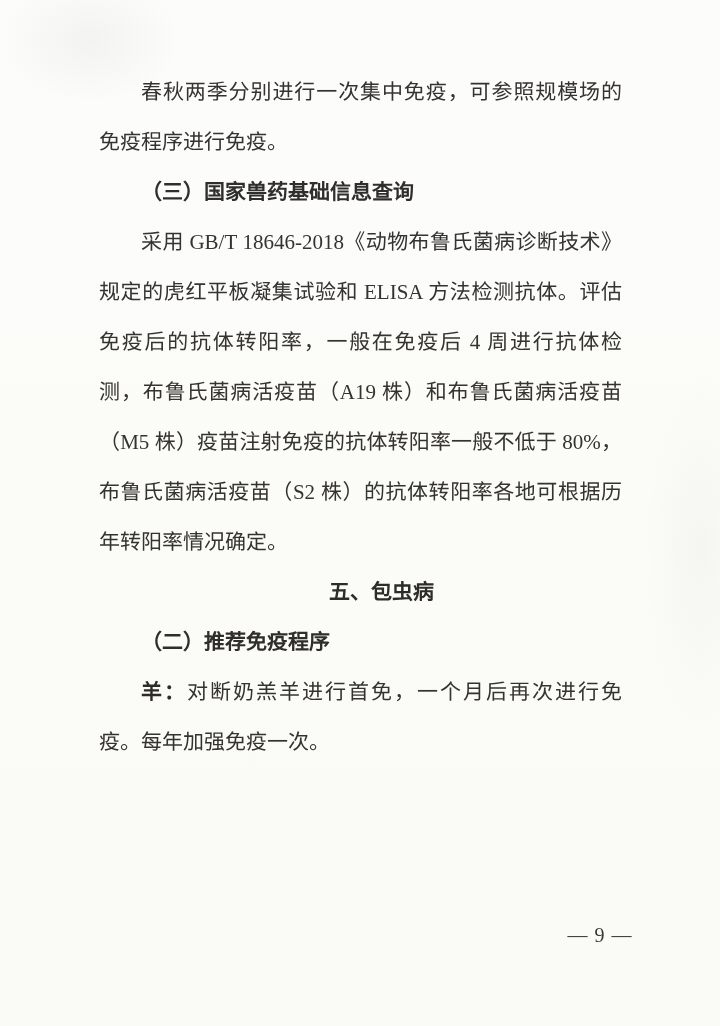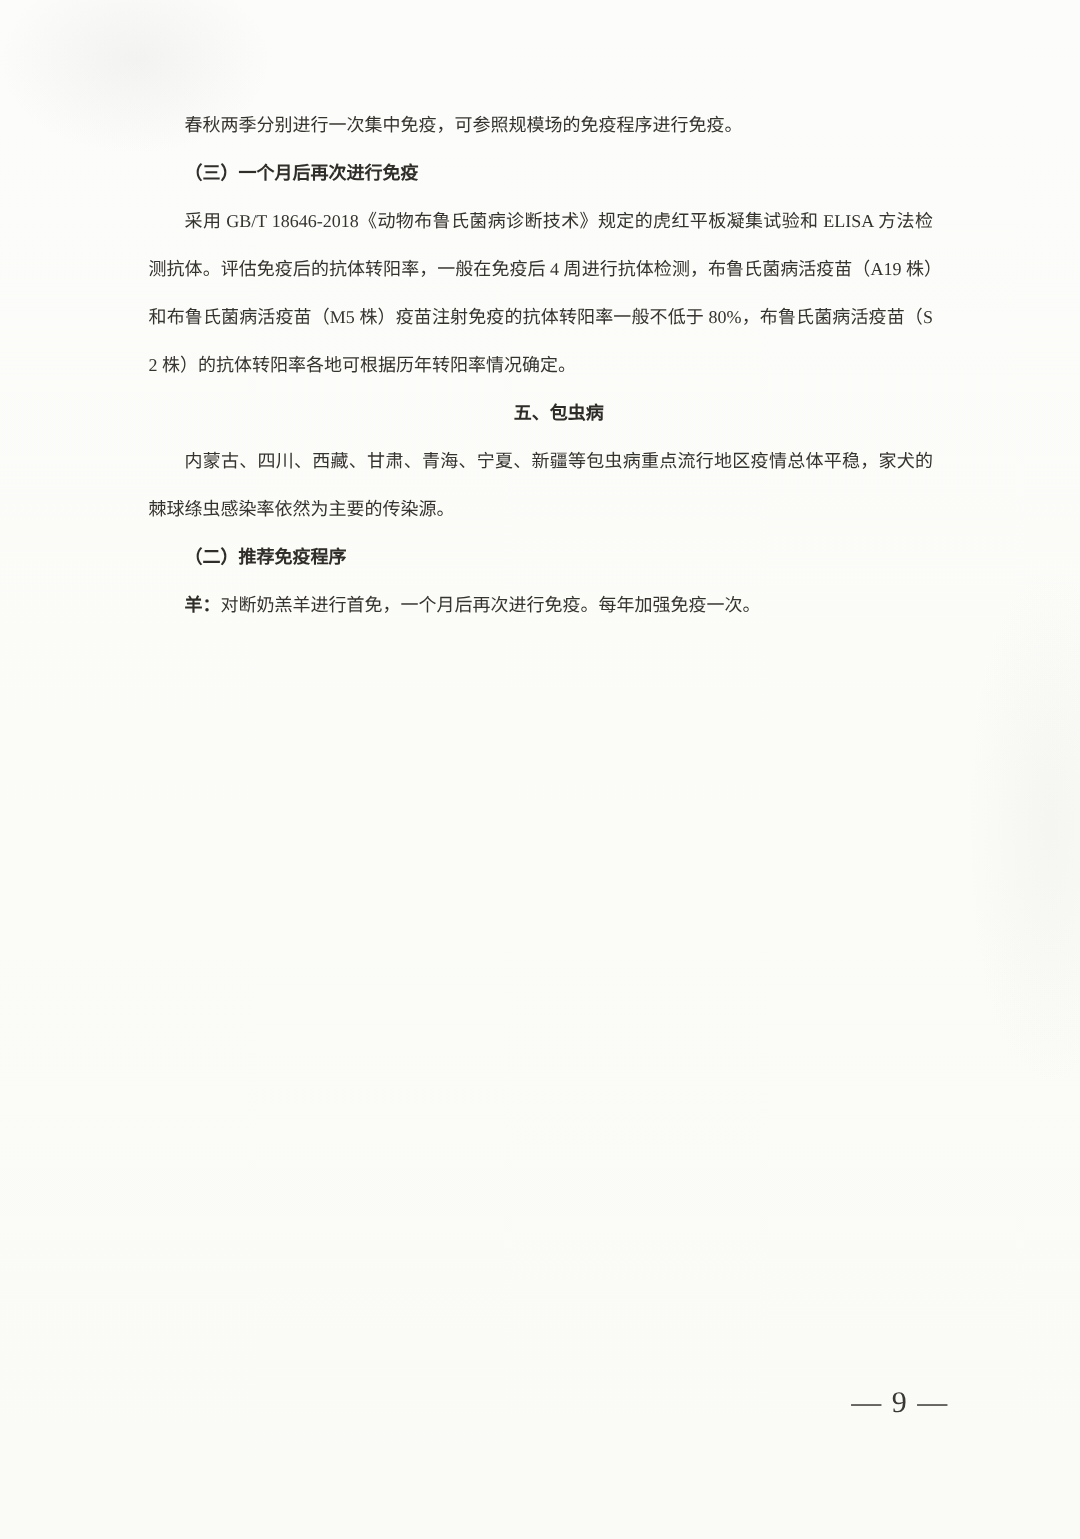--- a/index.html
+++ b/index.html
@@ -34,22 +34,22 @@
   }
   .content {
     position: absolute;
     left: 99px;
     top: 67px;
     width: 523px;
   }
   .content p {
     margin: 0;
     padding: 0;
-    font-size: 12px;
-    line-height: 32px;
+    font-size: 21px;
+    line-height: 50px;
     text-align: justify;
     text-indent: 2em;
     word-break: break-all;
     color: #35332f;
     -webkit-font-smoothing: antialiased;
   }
   .content p.heading-1 {
     font-family: "Liberation Sans", "DejaVu Sans", sans-serif;
     font-weight: 700;
     color: #2e2c29;
@@ -80,27 +80,26 @@
 </head>
 <body>
 
 <div class="page">
   <div class="smudge-top-left"></div>
   <div class="smudge-right-edge"></div>
 
   <div class="content">
     <p class="body">春秋两季分别进行一次集中免疫，可参照规模场的免疫程序进行免疫。</p>
 
-    <p class="heading-2">（三）一个月后再次进行免疫</p>
+    <p class="heading-2">（三）国家兽药基础信息查询</p>
 
     <p class="body">采用 GB/T 18646-2018《动物布鲁氏菌病诊断技术》规定的虎红平板凝集试验和 ELISA 方法检测抗体。评估免疫后的抗体转阳率，一般在免疫后 4 周进行抗体检测，布鲁氏菌病活疫苗（A19 株）和布鲁氏菌病活疫苗（M5 株）疫苗注射免疫的抗体转阳率一般不低于 80%，布鲁氏菌病活疫苗（S2 株）的抗体转阳率各地可根据历年转阳率情况确定。</p>
 
     <p class="heading-1">五、包虫病</p>
 
-    <p class="body">内蒙古、四川、西藏、甘肃、青海、宁夏、新疆等包虫病重点流行地区疫情总体平稳，家犬的棘球绦虫感染率依然为主要的传染源。</p>
 
 
 
     <p class="heading-2">（二）推荐免疫程序</p>
 
     <p class="body"><span class="lead">羊：</span><span>对断奶羔羊进行首免，一个月后再次进行免疫。每年加强免疫一次。</span></p>
 
   </div>
 
   <div class="page-number">— 9 —</div>

